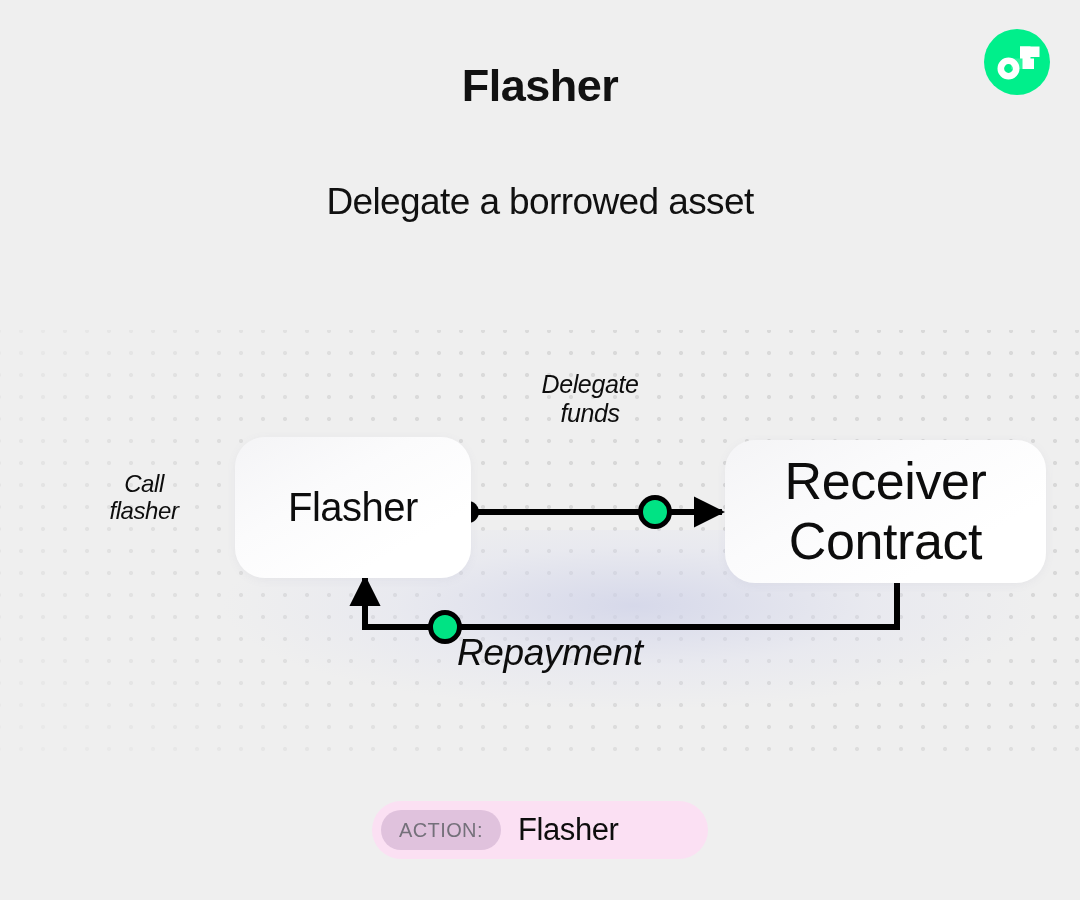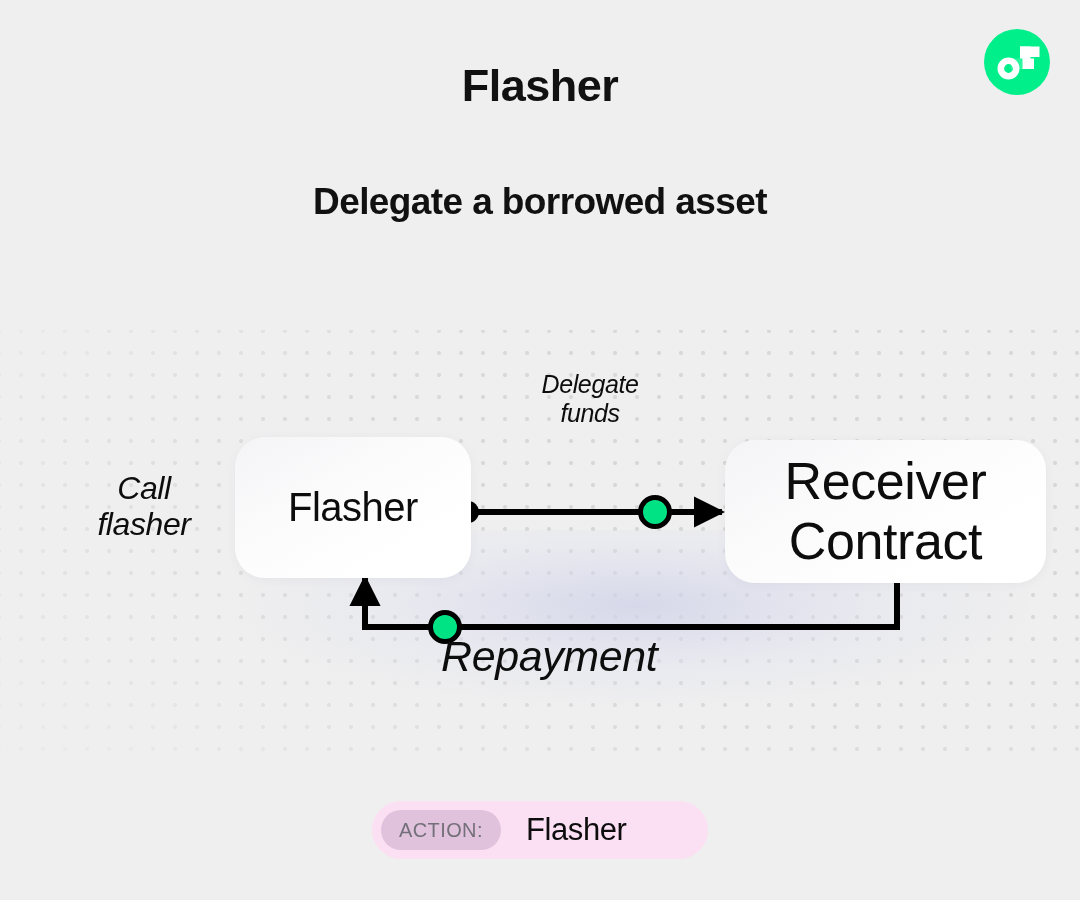--- a/index.html
+++ b/index.html
@@ -41,21 +41,21 @@
     letter-spacing: -0.5px;
   }
 
   .subtitle {
     position: absolute;
     top: 178px;
     left: 0;
     width: 1080px;
     text-align: center;
     font-size: 37px;
-    font-weight: 700;
+    font-weight: 400;
     line-height: 1.32;
     color: #111111;
     letter-spacing: -0.6px;
   }
   .subtitle-line { display: block; }
 
   
   .diagram {
     position: absolute;
     top: 330px;
@@ -135,52 +135,52 @@
     letter-spacing: -0.4px;
     line-height: 1.14;
     white-space: pre-line;
   }
 
   .label-call {
     left: 44px;
     top: 140px;
     width: 200px;
     text-align: center;
-    font-size: 32px;
+    font-size: 24px;
   }
 
   .label-delegate {
     left: 470px;
     top: 40px;
     width: 240px;
     text-align: center;
     font-size: 25px;
   }
 
   .label-repayment {
-    left: 441px;
+    left: 457px;
     top: 302px;
     width: 280px;
     text-align: left;
-    font-size: 43px;
+    font-size: 37px;
   }
 
   
   .action-badge {
     position: absolute;
     left: 372px;
     top: 801px;
     width: 336px;
     height: 58px;
     background: #fbe0f3;
     border-radius: 29px;
     display: flex;
     align-items: center;
     padding-left: 9px;
-    gap: 25px;
+    gap: 17px;
   }
 
   .action-chip {
     background: #e0c2dd;
     border-radius: 20px;
     height: 40px;
     padding: 0 18px;
     display: flex;
     align-items: center;
     font-size: 20px;

